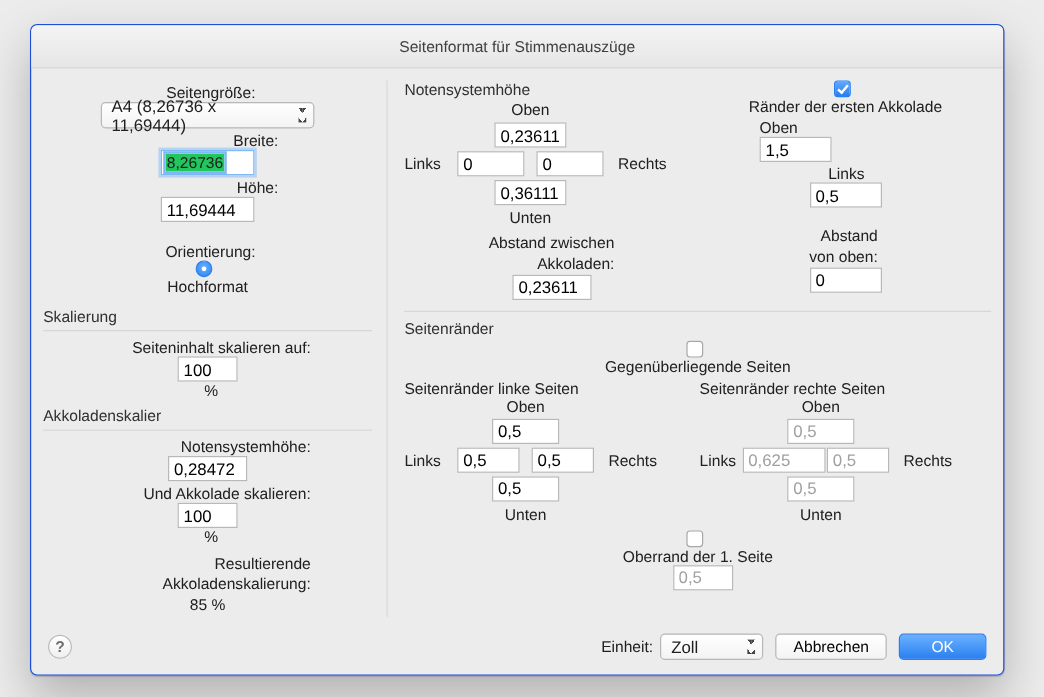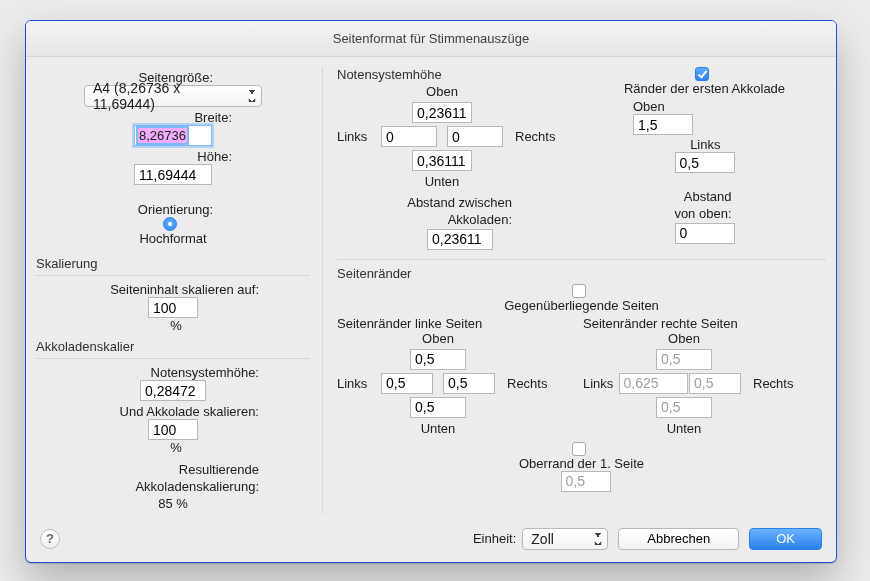--- a/index.html
+++ b/index.html
@@ -72,29 +72,29 @@
   .footer {
     display: flex; align-items: center; padding: 6px 14px 12px 14px;
   }
   .help {
     width: 20px; height: 20px; border: 1px solid #bcbcbc; border-radius: 50%;
     color: #6d6d6d; font-weight: 600; display:flex; align-items:center; justify-content:center;
     background: linear-gradient(#ffffff,#f0f0f0);
   }
   .btn {
     height: 22px; border: 1px solid #b8b8b8; border-radius: 4px;
-    padding: 0 28px; font-size:13px; background: linear-gradient(#ffffff,#f3f3f3);
+    padding: 0 14px; font-size:13px; background: linear-gradient(#ffffff,#f3f3f3);
   }
   .btn.primary {
     border-color:#2a7ff0; color:#fff;
     background: linear-gradient(#6ab1ff,#2a7ff0);
     padding: 0 26px;
   }
   .sel-highlight {
-    background: #f0abfc; padding: 0 1px; outline: 2px solid #7fb9f5;
+    background: #22c55e; padding: 0 1px; outline: 2px solid #7fb9f5;
   }
   .sub-hr-top { border-top: 1px solid #d6d6d6; margin-top: 6px; padding-top: 6px; }
 </style>
 </head>
 <body>
 
 <div class="dialog">
   <div class="titlebar">Seitenformat für Stimmenauszüge</div>
   <div class="content">
 

